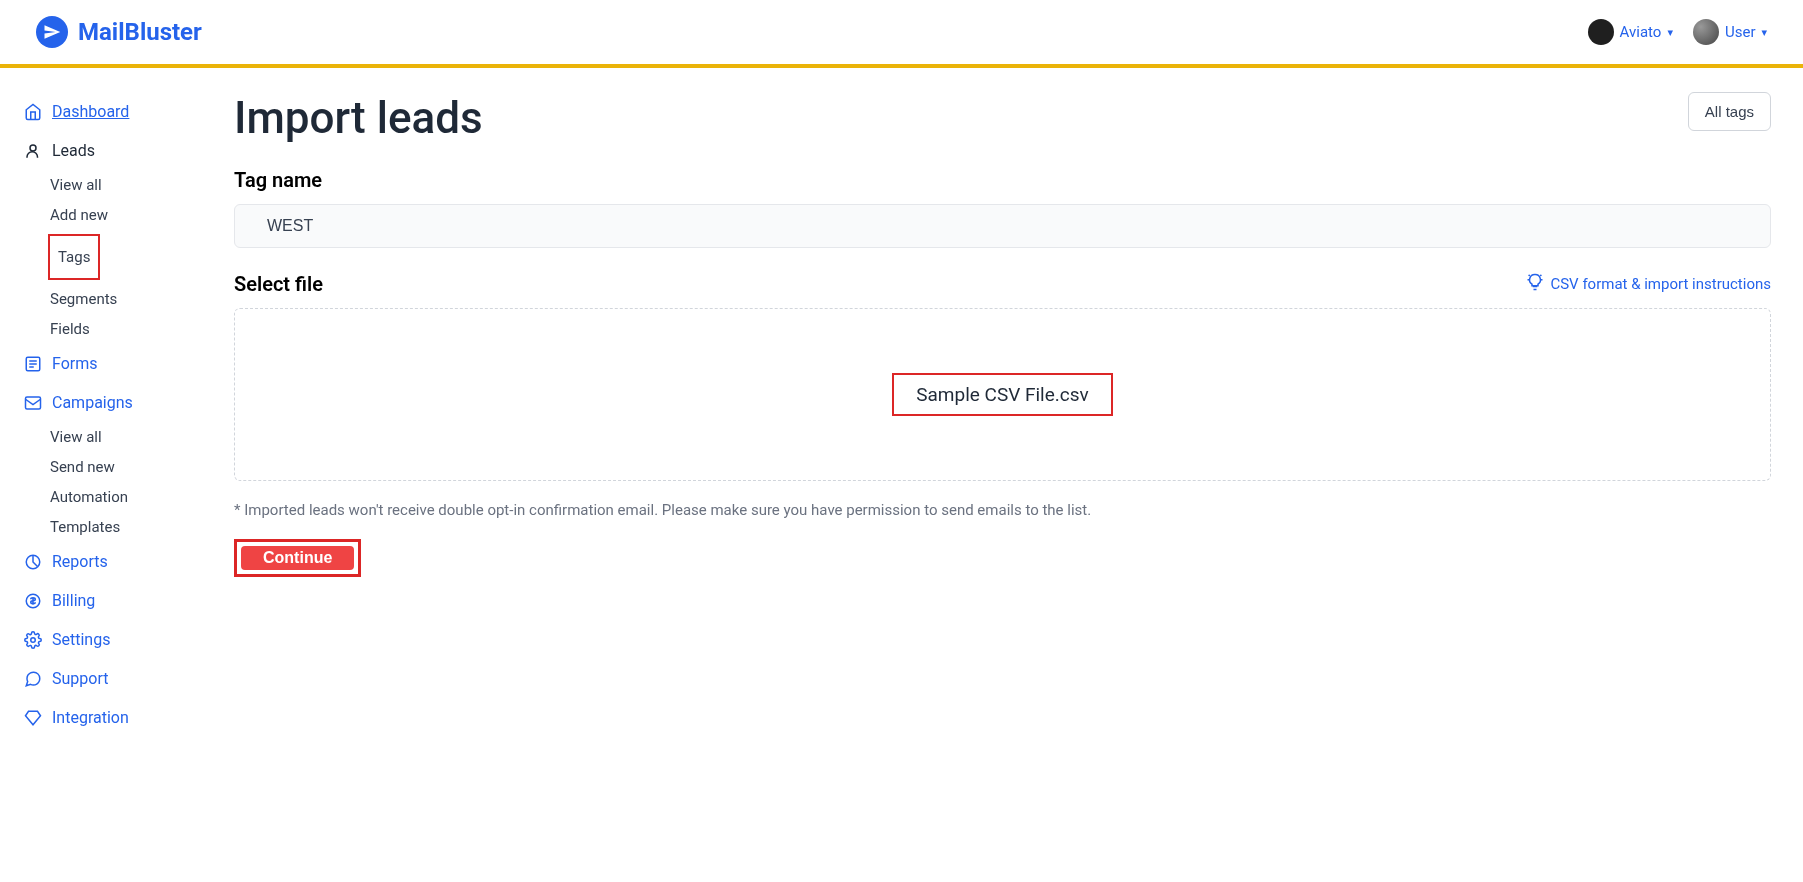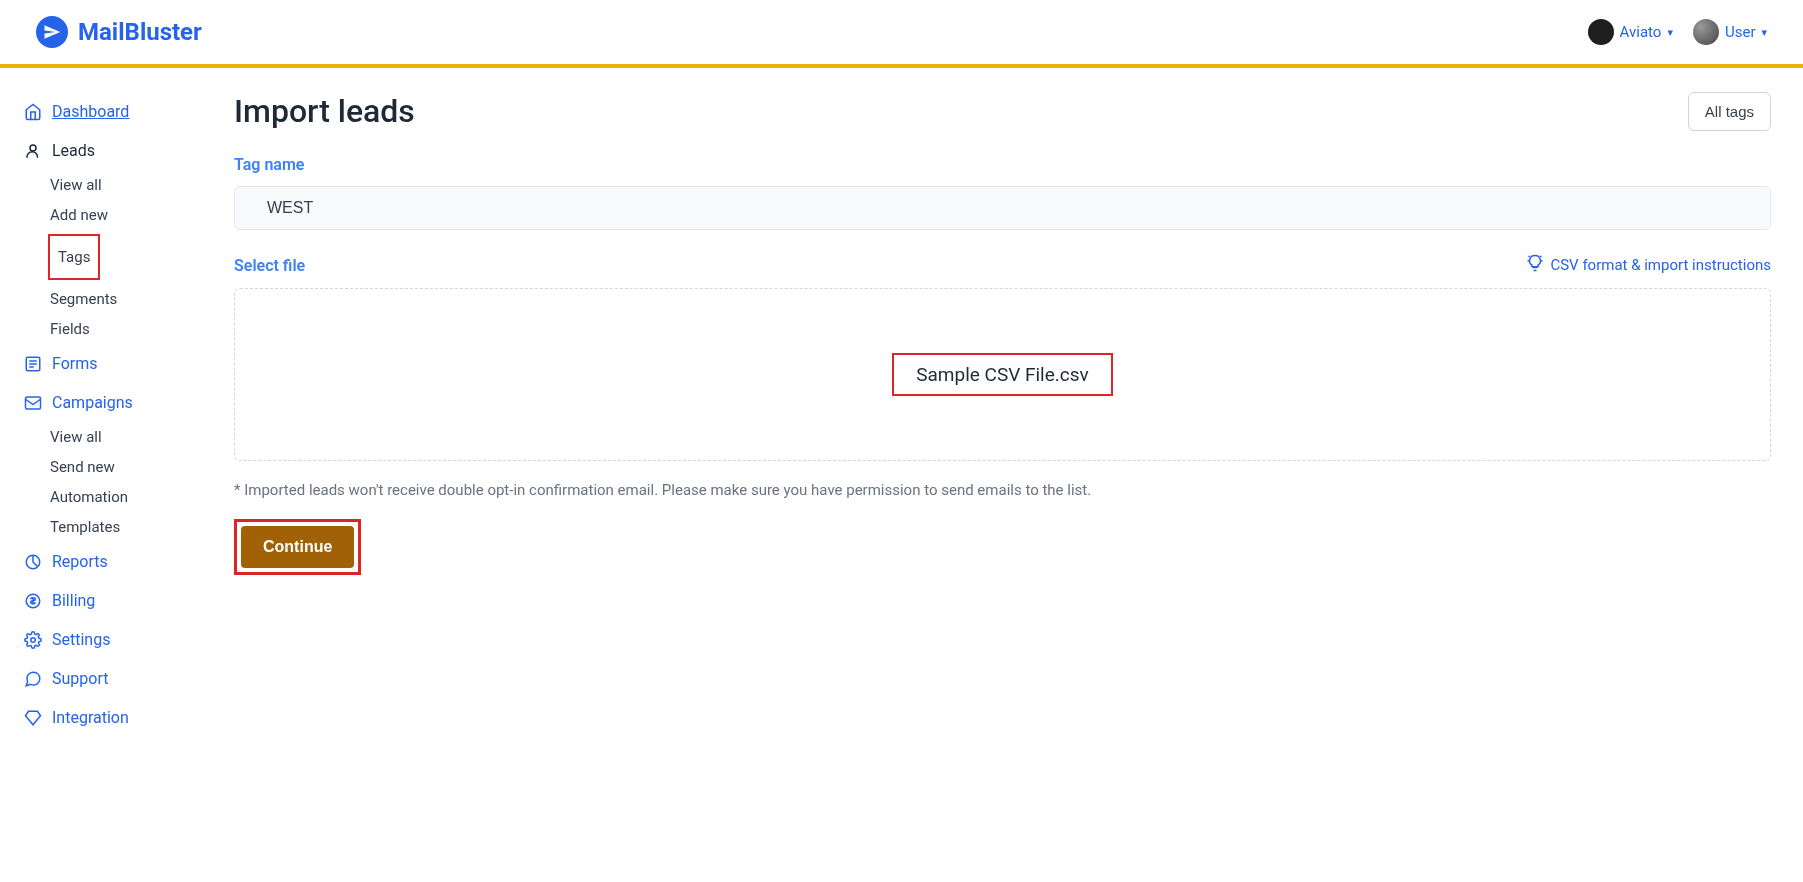--- a/index.html
+++ b/index.html
@@ -110,37 +110,37 @@
       flex: 1;
       padding: 24px 32px 24px 24px;
     }
     .page-header {
       display: flex;
       justify-content: space-between;
       align-items: flex-start;
       margin-bottom: 24px;
     }
     .page-title {
-      font-size: 32px;
+      font-size: 44px;
       font-weight: 500;
       color: #1f2937;
     }
     .btn-outline {
       border: 1px solid #d1d5db;
       background: #fff;
       padding: 10px 16px;
       border-radius: 6px;
       font-size: 15px;
       cursor: pointer;
       color: #374151;
     }
     .form-label {
-      font-size: 16px;
+      font-size: 20px;
       font-weight: 600;
-      color: #3b82f6;
+      color: #000000;
       margin-bottom: 12px;
       display: block;
     }
     .form-input {
       width: 100%;
       padding: 12px 32px;
       border: 1px solid #e5e7eb;
       border-radius: 6px;
       font-size: 16px;
       background: #f9fafb;
@@ -179,24 +179,24 @@
       font-size: 15px;
       color: #6b7280;
       margin-bottom: 20px;
     }
     .btn-primary-wrap {
       display: inline-block;
       border: 3px solid #dc2626;
       padding: 4px;
     }
     .btn-primary {
-      background: #a16207;
+      background: #ef4444;
       color: #fff;
       border: none;
-      padding: 12px 22px;
+      padding: 3px 22px;
       font-size: 16px;
       font-weight: 600;
       border-radius: 4px;
       cursor: pointer;
     }
   </style>
 </head>
 <body>
 
 <div class="header">

